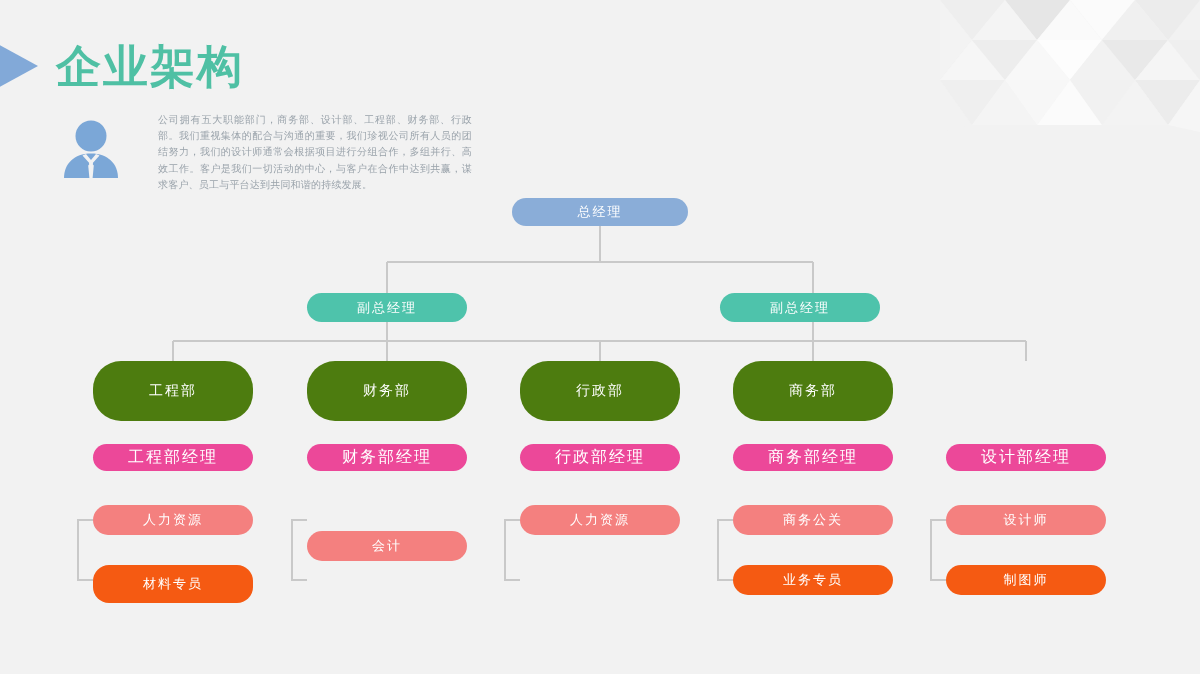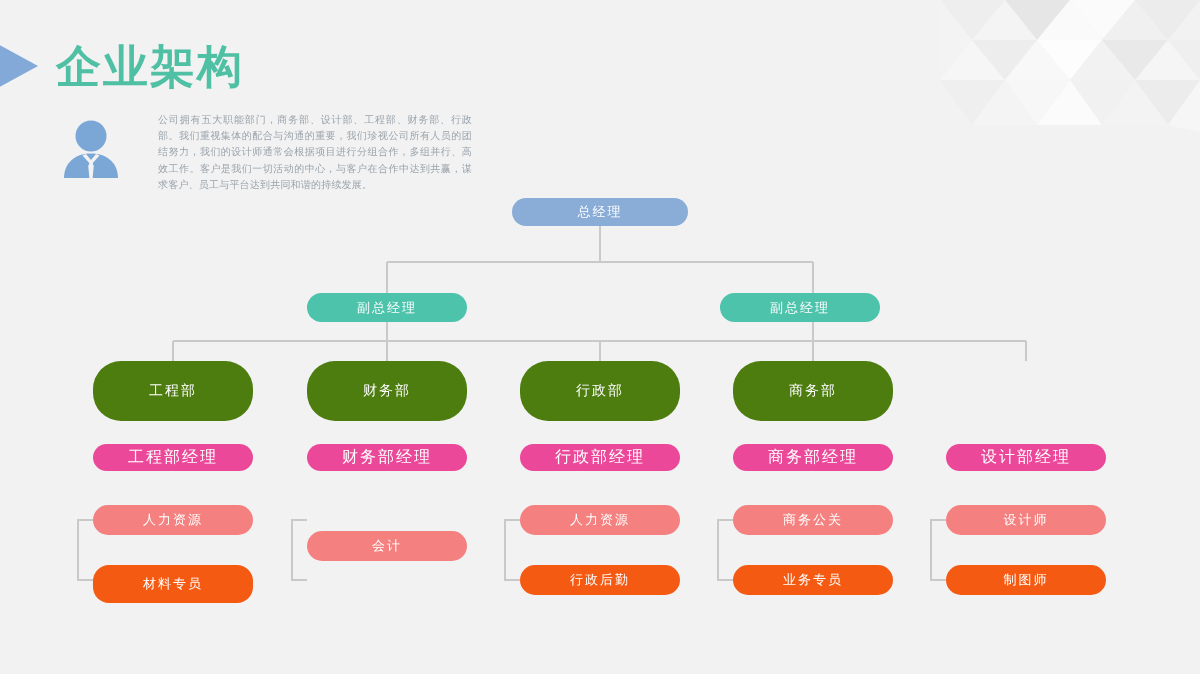--- a/index.html
+++ b/index.html
@@ -235,17 +235,16 @@
   <div class="node lv-mgr" style="left:733px; top:444px; width:160px; height:27px;">商务部经理</div>
   <div class="node lv-mgr" style="left:946px; top:444px; width:160px; height:27px;">设计部经理</div>
 
   <div class="node lv-staff1" style="left:93px; top:505px; width:160px; height:30px;">人力资源</div>
   <div class="node lv-staff1" style="left:307px; top:505px; width:160px; height:30px;margin-top:26px;">会计</div>
   <div class="node lv-staff1" style="left:520px; top:505px; width:160px; height:30px;">人力资源</div>
   <div class="node lv-staff1" style="left:733px; top:505px; width:160px; height:30px;">商务公关</div>
   <div class="node lv-staff1" style="left:946px; top:505px; width:160px; height:30px;">设计师</div>
 
   <div class="node lv-staff2" style="left:93px; top:565px; width:160px; height:38px;">材料专员</div>
-  <div class="node lv-staff2" style="left:520px; top:565px; width:160px; height:30px;">行政后勤</div>
   <div class="node lv-staff2" style="left:733px; top:565px; width:160px; height:30px;">业务专员</div>
   <div class="node lv-staff2" style="left:946px; top:565px; width:160px; height:30px;">制图师</div>
 
 </div>
 
 </body></html>

